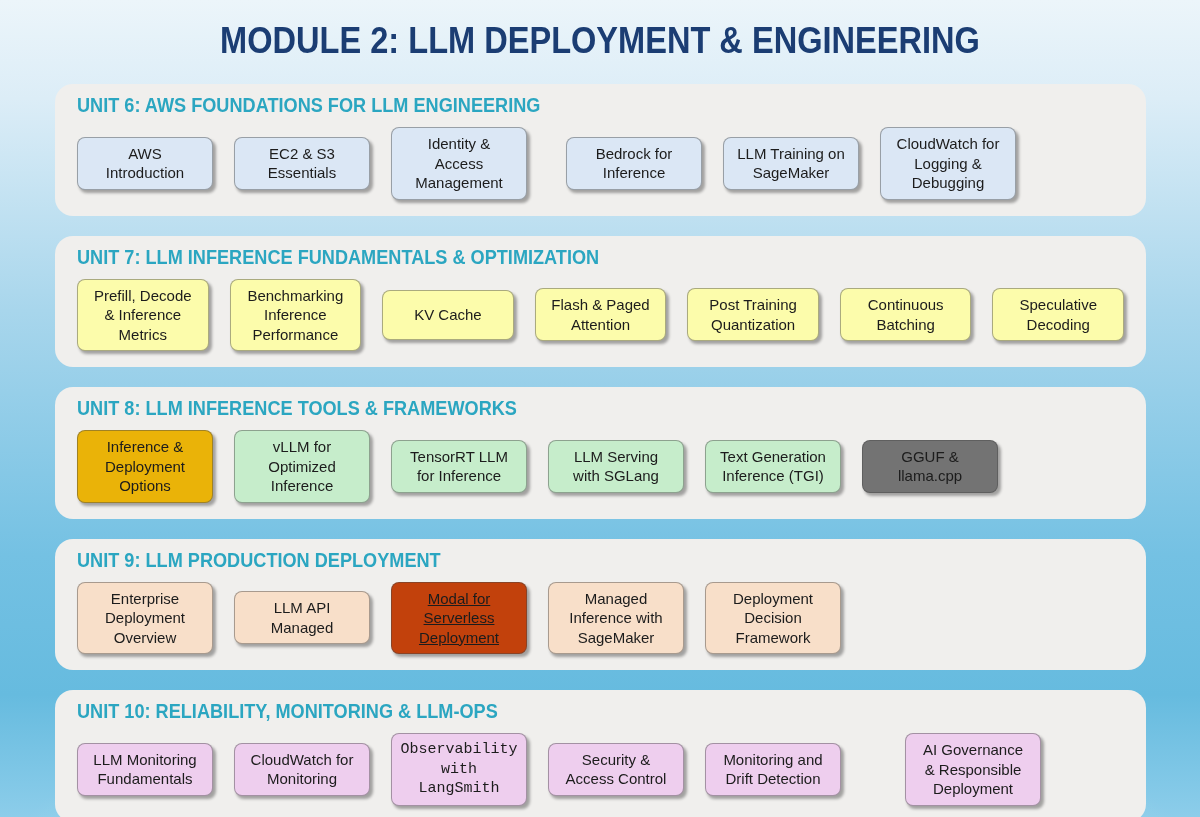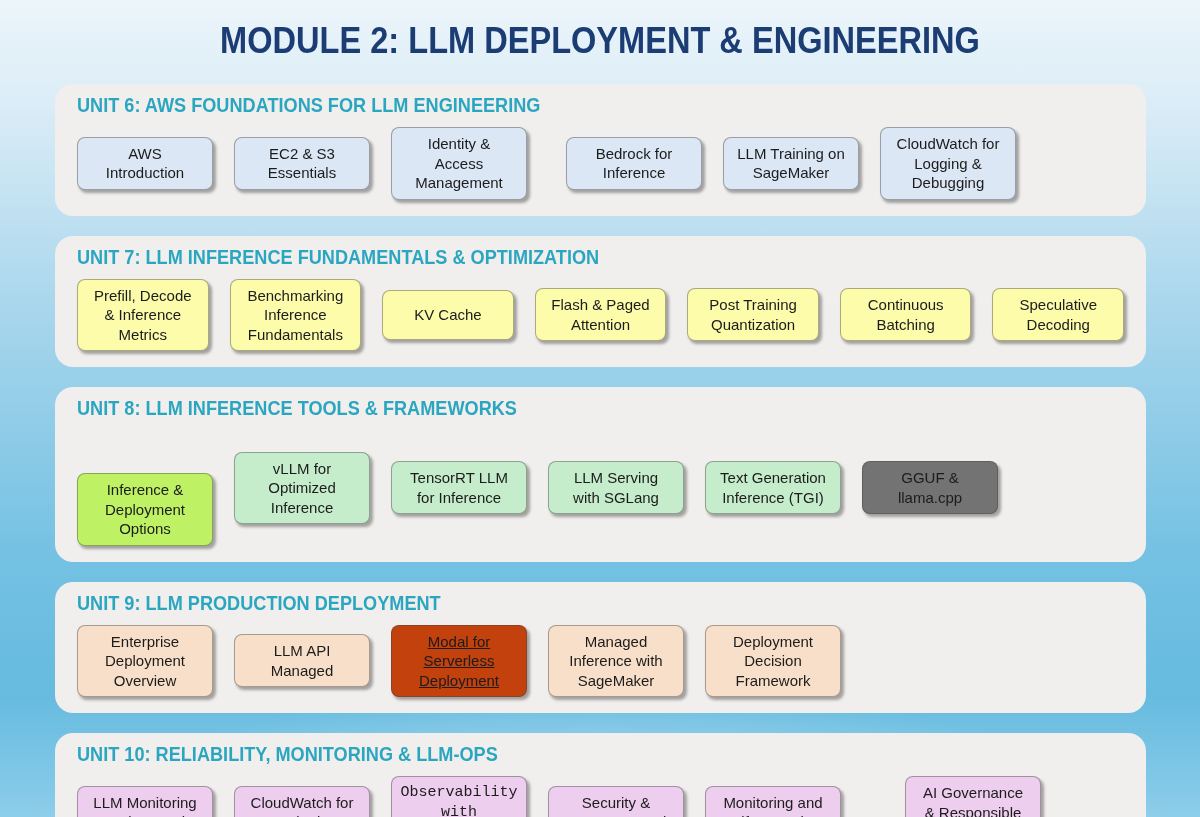--- a/index.html
+++ b/index.html
@@ -104,36 +104,36 @@
       </div>
     </section>
     <section class="unit-panel">
       <h2 class="unit-heading">UNIT 7: LLM INFERENCE FUNDAMENTALS &amp; OPTIMIZATION</h2>
       <div class="card-row">
         <div class="course-card" style="background: rgb(252, 252, 171);">Prefill, Decode
 &amp; Inference
 Metrics</div>
         <div class="course-card" style="background: rgb(252, 252, 171);">Benchmarking
 Inference
-Fundamentals</div>
+Performance</div>
         <div class="course-card" style="background: rgb(252, 252, 171);">KV Cache</div>
         <div class="course-card" style="background: rgb(252, 252, 171);">Flash &amp; Paged
 Attention</div>
         <div class="course-card" style="background: rgb(252, 252, 171);">Post Training
 Quantization</div>
         <div class="course-card" style="background: rgb(252, 252, 171);">Continuous
 Batching</div>
         <div class="course-card" style="background: rgb(252, 252, 171);">Speculative
 Decoding</div>
       </div>
     </section>
     <section class="unit-panel">
       <h2 class="unit-heading">UNIT 8: LLM INFERENCE TOOLS &amp; FRAMEWORKS</h2>
       <div class="card-row">
-        <div class="course-card" style="background: #bef264; margin-top: 43px;">Inference &amp;
+        <div class="course-card" style="background: #eab308;">Inference &amp;
 Deployment
 Options</div>
         <div class="course-card" style="background: rgb(198, 237, 203);">vLLM for
 Optimized
 Inference</div>
         <div class="course-card" style="background: rgb(198, 237, 203);">TensorRT LLM
 for Inference</div>
         <div class="course-card" style="background: rgb(198, 237, 203);">LLM Serving
 with SGLang</div>
         <div class="course-card" style="background: rgb(198, 237, 203);">Text Generation

